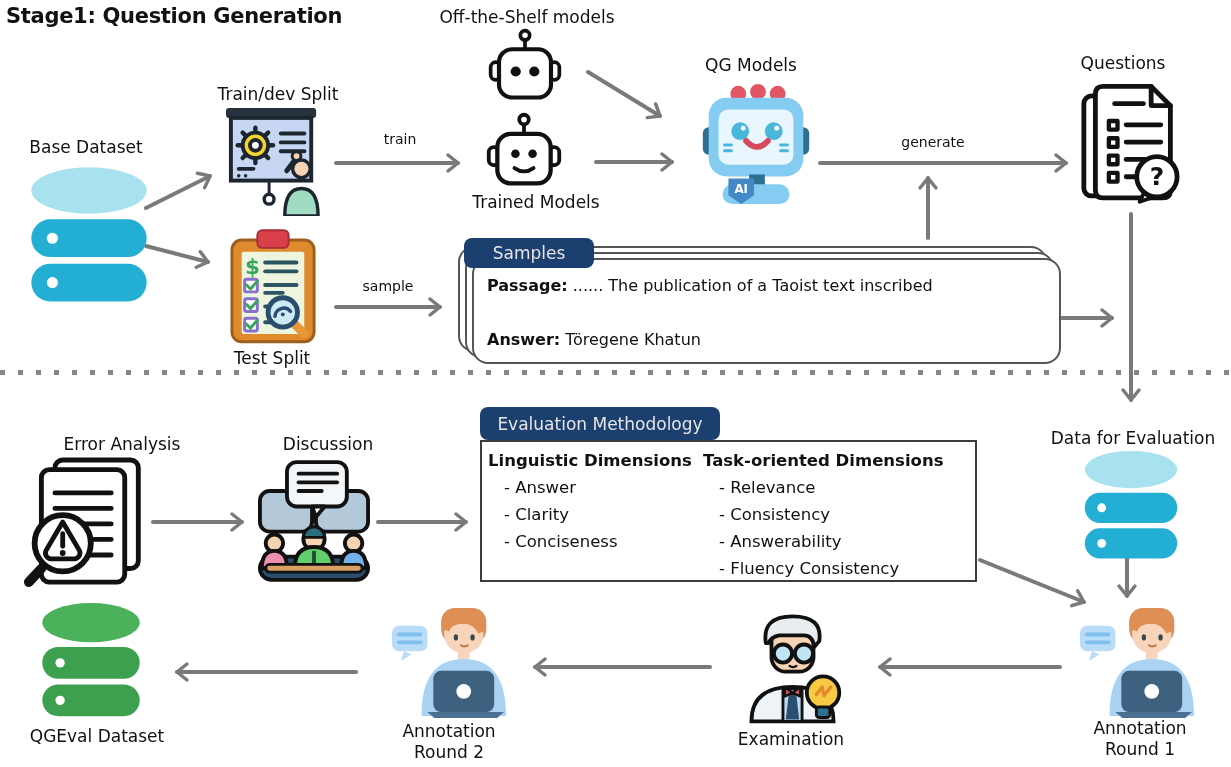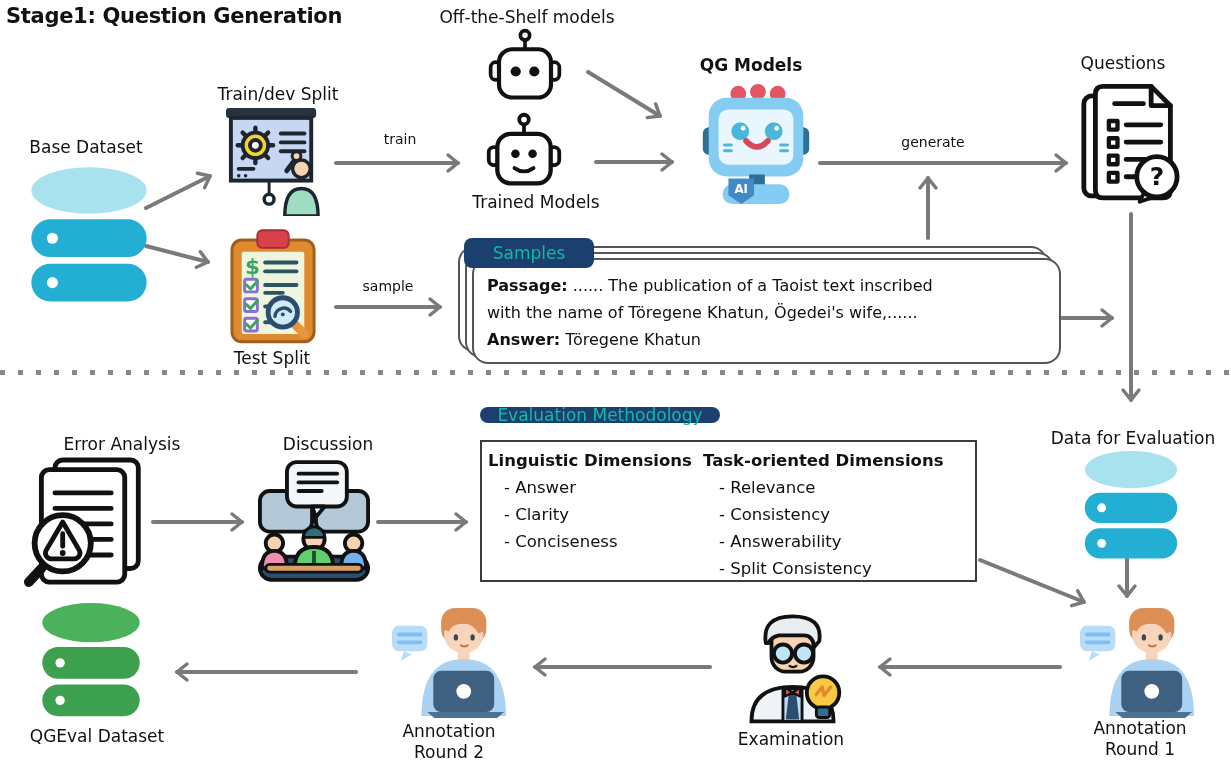--- a/index.html
+++ b/index.html
@@ -8,21 +8,21 @@
     font-family:"DejaVu Sans",sans-serif;color:#111;
   }
   .abs{position:absolute;}
   .stage-title{font-size:21px;font-weight:800;letter-spacing:-0.3px;white-space:nowrap;}
   .lbl{font-size:17px;font-weight:500;white-space:nowrap;transform:translateX(-50%);text-align:center;line-height:21px;}
   .edge-lbl{font-size:14px;font-weight:500;white-space:nowrap;transform:translateX(-50%);}
   .two-line{line-height:21px;}
   
   .card{position:absolute;width:585px;height:102px;background:#fff;border:2.5px solid #555;border-radius:16px;}
   .tab{
-    position:absolute;background:#1b3f6e;color:#14b8a6;border-radius:8px;
+    position:absolute;background:#1b3f6e;color:#e5e5e5;border-radius:8px;
     display:flex;align-items:center;justify-content:center;font-size:17px;font-weight:500;z-index:6;
   }
   .samples-text{position:absolute;z-index:7;font-size:16px;line-height:27px;white-space:nowrap;}
   .samples-text b{font-weight:800;}
   
   .meth-box{position:absolute;background:#fff;border:2px solid #3c3c3c;z-index:5;}
   .meth-col{position:absolute;font-size:16.5px;line-height:27px;white-space:nowrap;}
   .meth-col .hdr{font-weight:800;}
   .meth-col .itm{padding-left:16px;}
   .divider{
@@ -67,21 +67,21 @@
     </g>
   </svg>
 
   <div class="abs stage-title" style="left:6px;top:4px;">Stage1: Question Generation</div>
 
   <div class="abs lbl" style="left:86px;top:137px;">Base Dataset</div>
   <div class="abs lbl" style="left:278px;top:84px;">Train/dev Split</div>
   <div class="abs lbl" style="left:272px;top:348px;">Test Split</div>
   <div class="abs lbl" style="left:527px;top:7px;">Off-the-Shelf models</div>
   <div class="abs lbl" style="left:536px;top:192px;">Trained Models</div>
-  <div class="abs lbl" style="left:751px;top:55px;font-weight:bold;">QG Models</div>
+  <div class="abs lbl" style="left:751px;top:55px;">QG Models</div>
   <div class="abs lbl" style="left:1123px;top:53px;">Questions</div>
   <div class="abs edge-lbl" style="left:400px;top:131px;">train</div>
   <div class="abs edge-lbl" style="left:388px;top:278px;">sample</div>
   <div class="abs edge-lbl" style="left:933px;top:134px;">generate</div>
 
   <svg class="abs icon" style="left:28px;top:166px;" width="122" height="140" viewBox="0 0 110 126">
     <ellipse cx="55" cy="22" rx="52" ry="21" fill="#a9e2ef"></ellipse>
     <rect x="3" y="48" width="104" height="34" rx="17" fill="#23afd3"></rect>
     <rect x="3" y="88" width="104" height="34" rx="17" fill="#23afd3"></rect>
     <circle cx="22" cy="65" r="5" fill="#fff"></circle>
@@ -220,55 +220,54 @@
 
   <div class="card" style="left:458px;top:246px;z-index:3;"></div>
   <div class="card" style="left:465px;top:252px;z-index:4;"></div>
   <div class="card" style="left:472px;top:258px;z-index:5;"></div>
   <div class="tab" style="left:464px;top:238px;width:130px;height:30px;">
     <span>Samples</span>
   </div>
   <div class="samples-text" style="left:487px;top:272px;">
     <b>Passage:</b><span> ...... The publication of a Taoist text inscribed</span>
   </div>
-  <div class="samples-text" style="left:487px;top:299px;">with the name of Töregene Khatun, Ögedei's wife,......</div>
   <div class="samples-text" style="left:487px;top:326px;">
     <b>Answer:</b><span> Töregene Khatun</span>
   </div>
 
   <div class="abs lbl" style="left:122px;top:434px;">Error Analysis</div>
   <div class="abs lbl" style="left:328px;top:434px;">Discussion</div>
   <div class="abs lbl" style="left:1133px;top:428px;text-align:center;">Data for Evaluation</div>
   <div class="abs lbl" style="left:97px;top:726px;">QGEval Dataset</div>
   <div class="abs lbl two-line" style="left:449px;top:721px;">
     <div>Annotation</div>
     <div>Round 2</div>
   </div>
   <div class="abs lbl" style="left:791px;top:729px;">Examination</div>
   <div class="abs lbl two-line" style="left:1140px;top:718px;">
     <div>Annotation</div>
     <div>Round 1</div>
   </div>
 
-  <div class="tab" style="left:480px;top:407px;width:240px;height:16px;z-index:6;">
+  <div class="tab" style="left:480px;top:407px;width:240px;height:33px;z-index:6;">
     <span>Evaluation Methodology</span>
   </div>
   <div class="meth-box" style="left:480px;top:440px;width:493px;height:138px;"></div>
   <div class="meth-col" style="left:488px;top:447px;z-index:6;">
     <div class="hdr">Linguistic Dimensions</div>
     <div class="itm">- Answer</div>
     <div class="itm">- Clarity</div>
     <div class="itm">- Conciseness</div>
   </div>
   <div class="meth-col" style="left:703px;top:447px;z-index:6;">
     <div class="hdr">Task-oriented Dimensions</div>
     <div class="itm">- Relevance</div>
     <div class="itm">- Consistency</div>
     <div class="itm">- Answerability</div>
-    <div class="itm">- Split Consistency</div>
+    <div class="itm">- Fluency Consistency</div>
   </div>
 
   <svg class="abs icon" style="left:22px;top:456px;" width="126" height="132" viewBox="0 0 130 136">
     <g fill="#fff" stroke="#111" stroke-width="5" stroke-linejoin="round">
       <rect x="34" y="4" width="86" height="112" rx="8"></rect>
       <rect x="20" y="14" width="86" height="116" rx="8"></rect>
     </g>
     <g stroke="#111" stroke-width="5" stroke-linecap="round">
       <line x1="34" y1="38" x2="92" y2="38"></line>
         <line x1="34" y1="54" x2="92" y2="54"></line>

